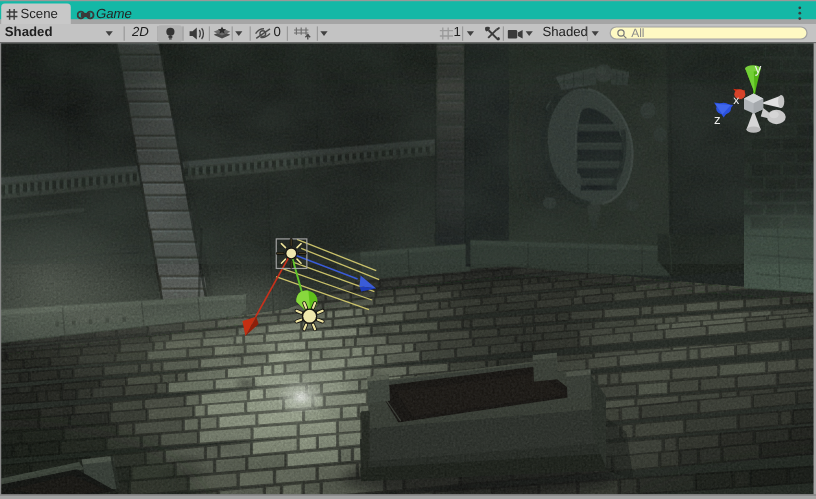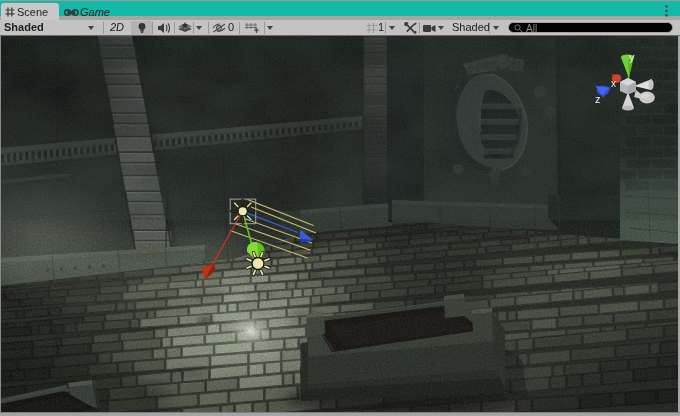--- a/index.html
+++ b/index.html
@@ -10,21 +10,21 @@
 .tab2 .txt { position:absolute; left:18px; top:0;font-style:italic; }
 .toolbar { position:absolute; left:0; top:20px; width:680px; height:16px; background:#c3c3c3; border-bottom:1px solid #696969; }
 .tb { position:absolute; top:20px; height:15px; font-size:11px; color:#202020; line-height:15px; }
 .scene { position:absolute; left:1px; top:36px; width:677px; height:376px; overflow:hidden; }
 .scene svg { position:absolute; left:-1px; top:-36px; }
 .bott { position:absolute; left:0; top:412px; width:680px; height:4px; background:#a5a5a5; border-top:1px solid #7d7d7d; }
 .rb { position:absolute; right:0; top:36px; width:2px; height:376px; background:#a5a5a5; }
 .lb { position:absolute; left:0; top:36px; width:1px; height:376px; background:#8a8a8a; }
 .sep { position:absolute; top:22px; width:1px; height:12px; background:#9a9a9a; }
 .arr { position:absolute; top:26px; width:0; height:0; border-left:3.5px solid transparent; border-right:3.5px solid transparent; border-top:4px solid #404040; }
-.searchbox { position:absolute; left:508px; top:21.5px; width:165px; height:11px; background:#000000; border:1px solid #a2a2a2; border-radius:6px; font-size:10px; color:#8a8a8a; line-height:11px; }
+.searchbox { position:absolute; left:508px; top:21.5px; width:165px; height:11px; background:#fef9c3; border:1px solid #a2a2a2; border-radius:6px; font-size:10px; color:#8a8a8a; line-height:11px; }
 </style></head>
 <body>
 <div class="win">
   <div class="scene">
       <svg width="680" height="416" viewBox="0 0 680 416">
         <defs>
           <linearGradient id="lwall" x1="0" y1="0" x2="0" y2="1">
             <stop offset="0" stop-color="#181c19"></stop>
             <stop offset="0.55" stop-color="#242a25"></stop>
             <stop offset="1" stop-color="#333a33"></stop>

